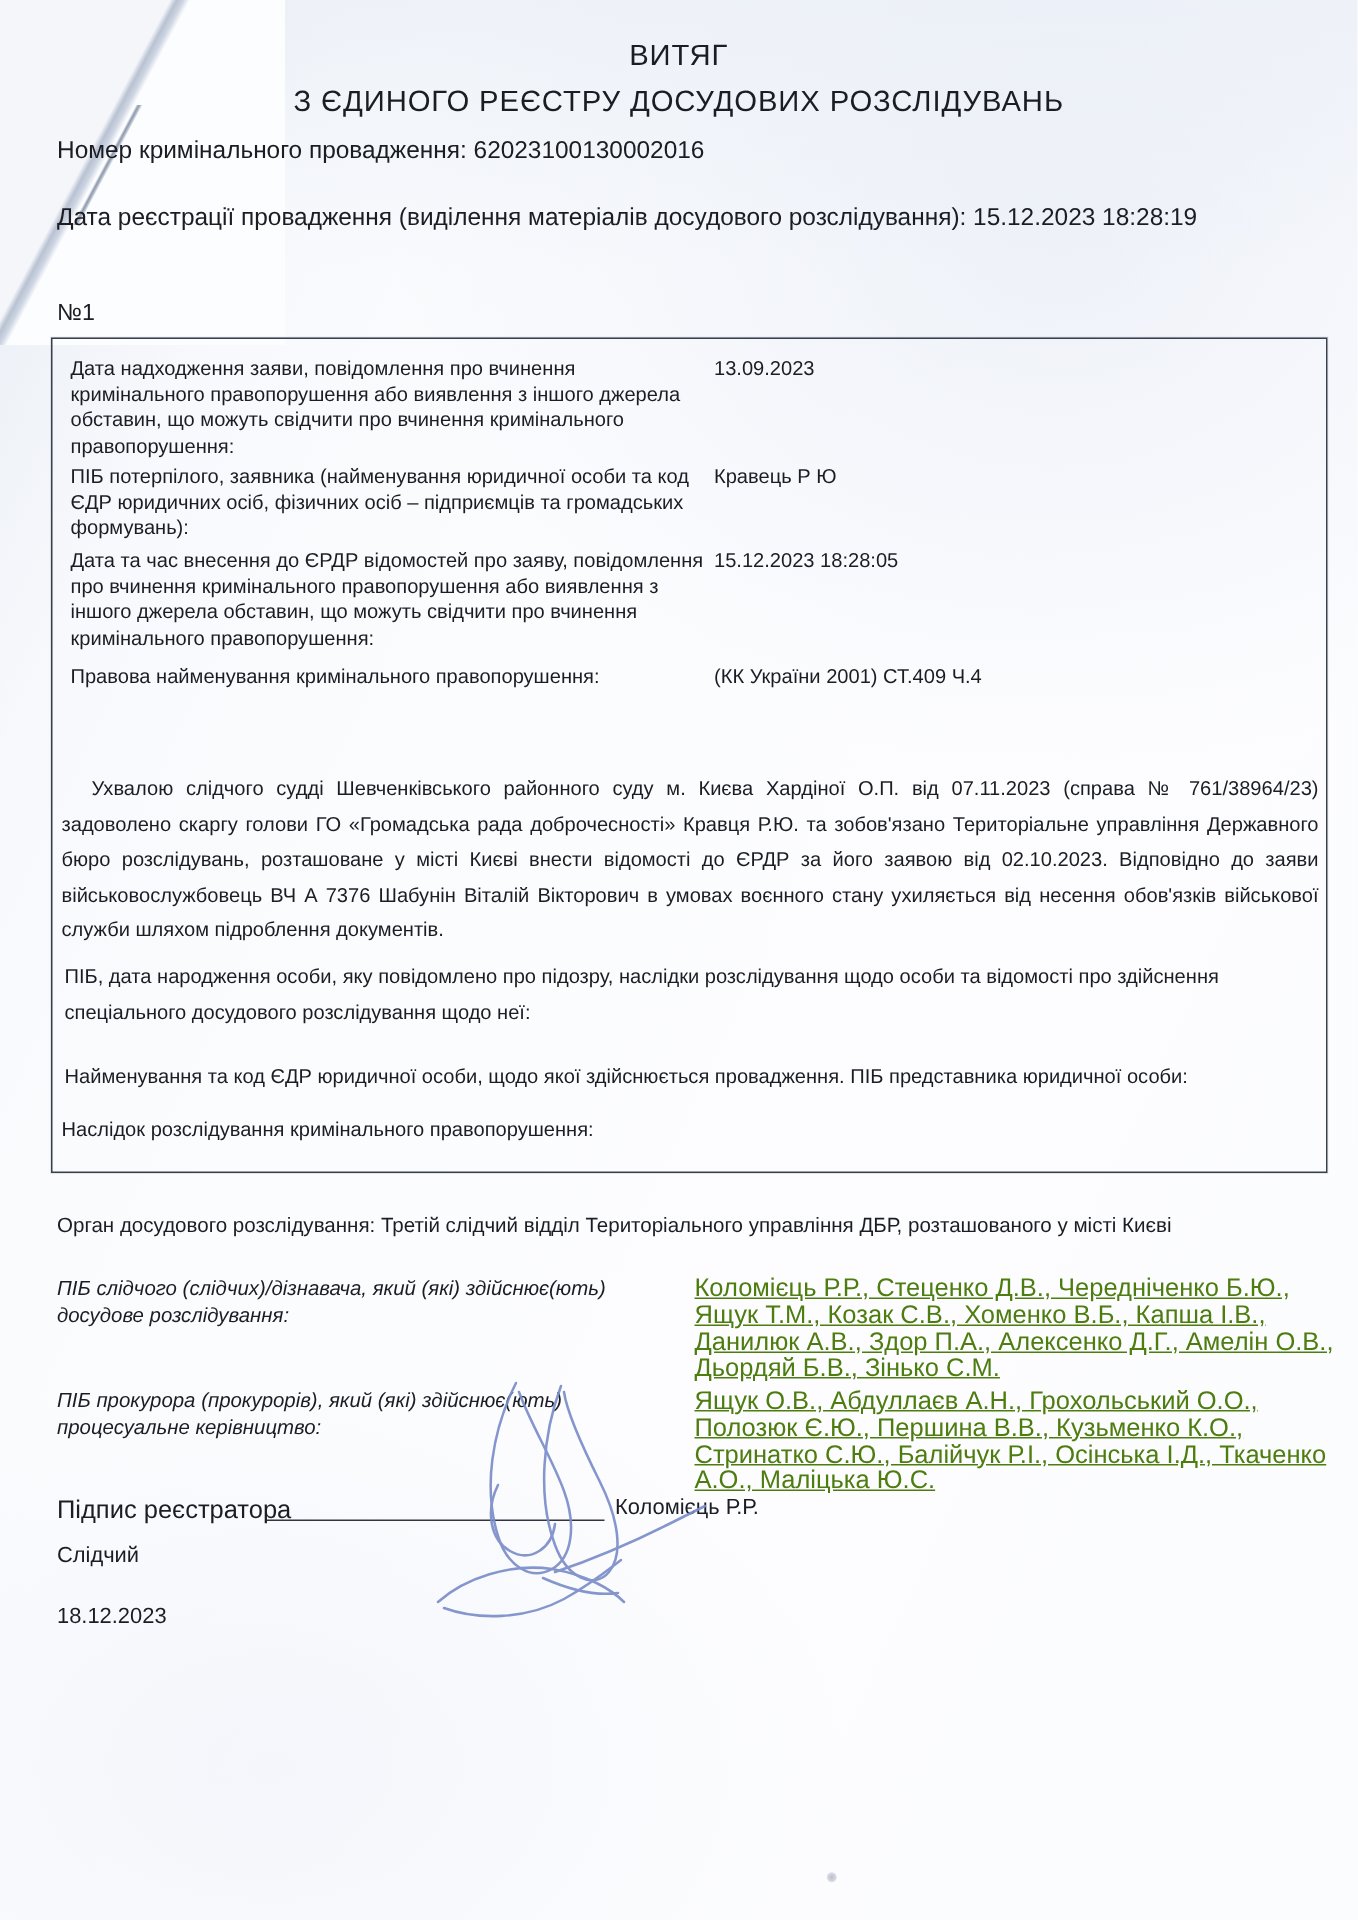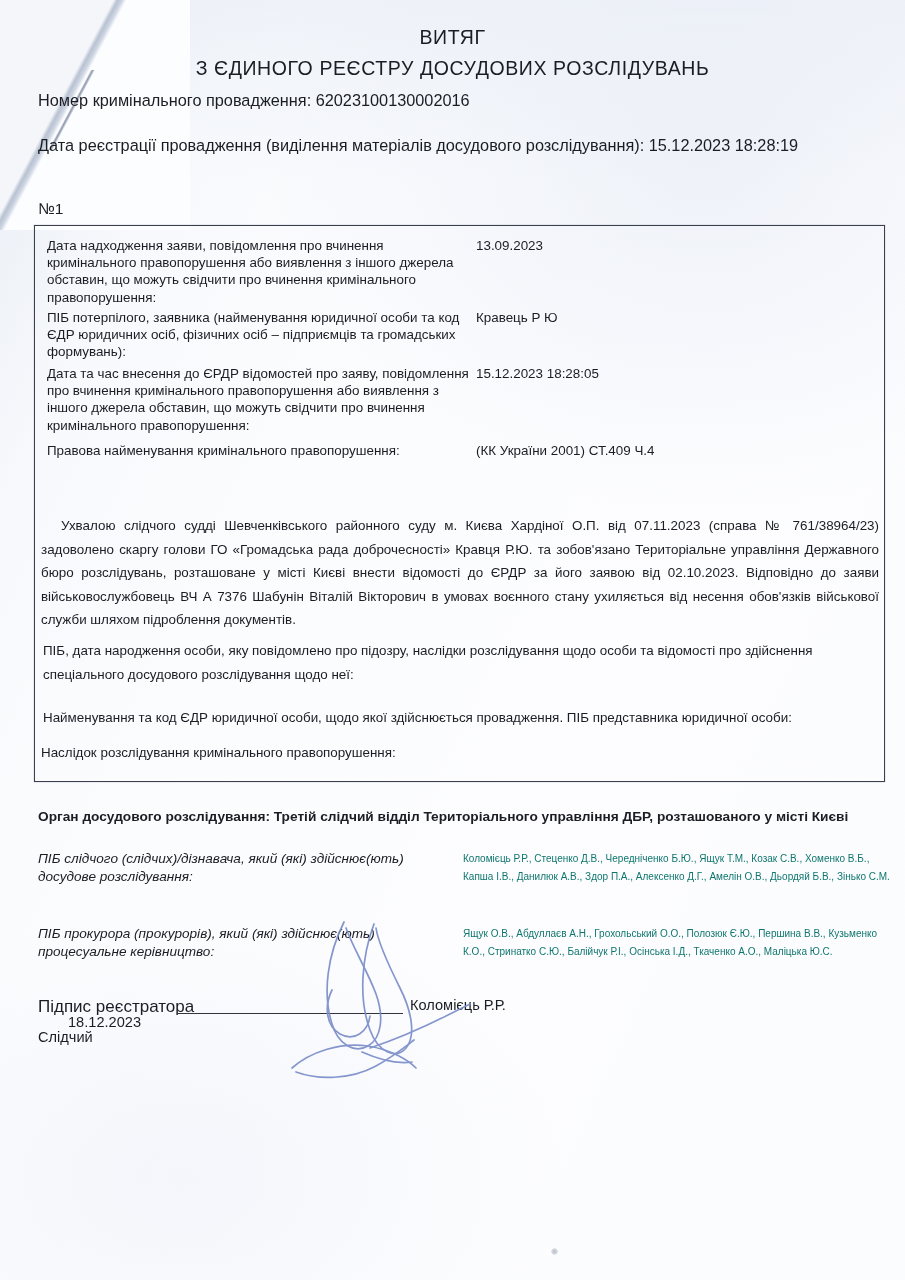--- a/index.html
+++ b/index.html
@@ -79,35 +79,35 @@
   
   .narr{position:absolute;font-size:13.4px;line-height:23.5px;color:#1b1d24;}
   #narr-heading{left:12px;top:258px;width:826px;line-height:17px;}
   #narr-body{left:6px;top:288px;width:838px;text-align:justify;}
   #narr-body .ind{display:inline-block;width:20px;}
   #narr-suspect{left:8px;top:413px;width:828px;line-height:24px;}
   #narr-legal{left:8px;top:480px;width:832px;line-height:24px;}
   #narr-result{left:6px;top:518px;width:400px;line-height:17.5px;font-size:13.4px;}
 
   
-  .below{position:absolute;font-size:13.6px;line-height:17.5px;color:#1b1d24;font-weight:bold;}
+  .below{position:absolute;font-size:13.6px;line-height:17.5px;color:#1b1d24;}
   #organ{left:38px;top:808px;width:845px;font-size:13.7px;}
 
   .pair{position:absolute;}
   .pair .pk{position:absolute;left:0;top:0;font-size:13.6px;line-height:17.6px;width:420px;color:#1b1d24;font-style:italic;}
-  .pair .pv{position:absolute;left:425px;top:0;font-size:10px;line-height:17.8px;width:430px;color:#0f766e;}
+  .pair .pv{position:absolute;left:425px;top:0;font-size:17px;line-height:17.8px;width:430px;color:#4d7c0f;text-decoration:underline;}
   #pair-inv{left:38px;top:850px;width:855px;}
   #pair-pro{left:38px;top:925px;width:855px;}
 
   
   #sig-label{position:absolute;left:38px;top:997px;font-size:17px;color:#1b1d24;}
   #sig-rule{position:absolute;left:178px;top:1013px;width:225px;height:0;border-bottom:1.4px solid #31353f;}
   #sig-name{position:absolute;left:410px;top:997px;font-size:14.6px;color:#1b1d24;}
   #sig-role{position:absolute;left:38px;top:1029px;font-size:14.6px;color:#1b1d24;}
-  #sig-date{position:absolute;left:38px;top:1014px;font-size:14.6px;color:#1b1d24;margin-left:30px;}
+  #sig-date{position:absolute;left:38px;top:1070px;font-size:14.6px;color:#1b1d24;}
   #signature-ink{position:absolute;left:288px;top:920px;width:190px;height:175px;pointer-events:none;}
   #speck{position:absolute;left:551px;top:1248px;width:7px;height:7px;border-radius:50%;
          background:radial-gradient(circle,#b8bdc8 0%,#d9dde5 60%,rgba(255,255,255,0) 75%);}
 </style>
 </head>
 <body>
 
 <div id="paper"></div>
 <div id="fold"></div>
 <div id="fold2"></div>

